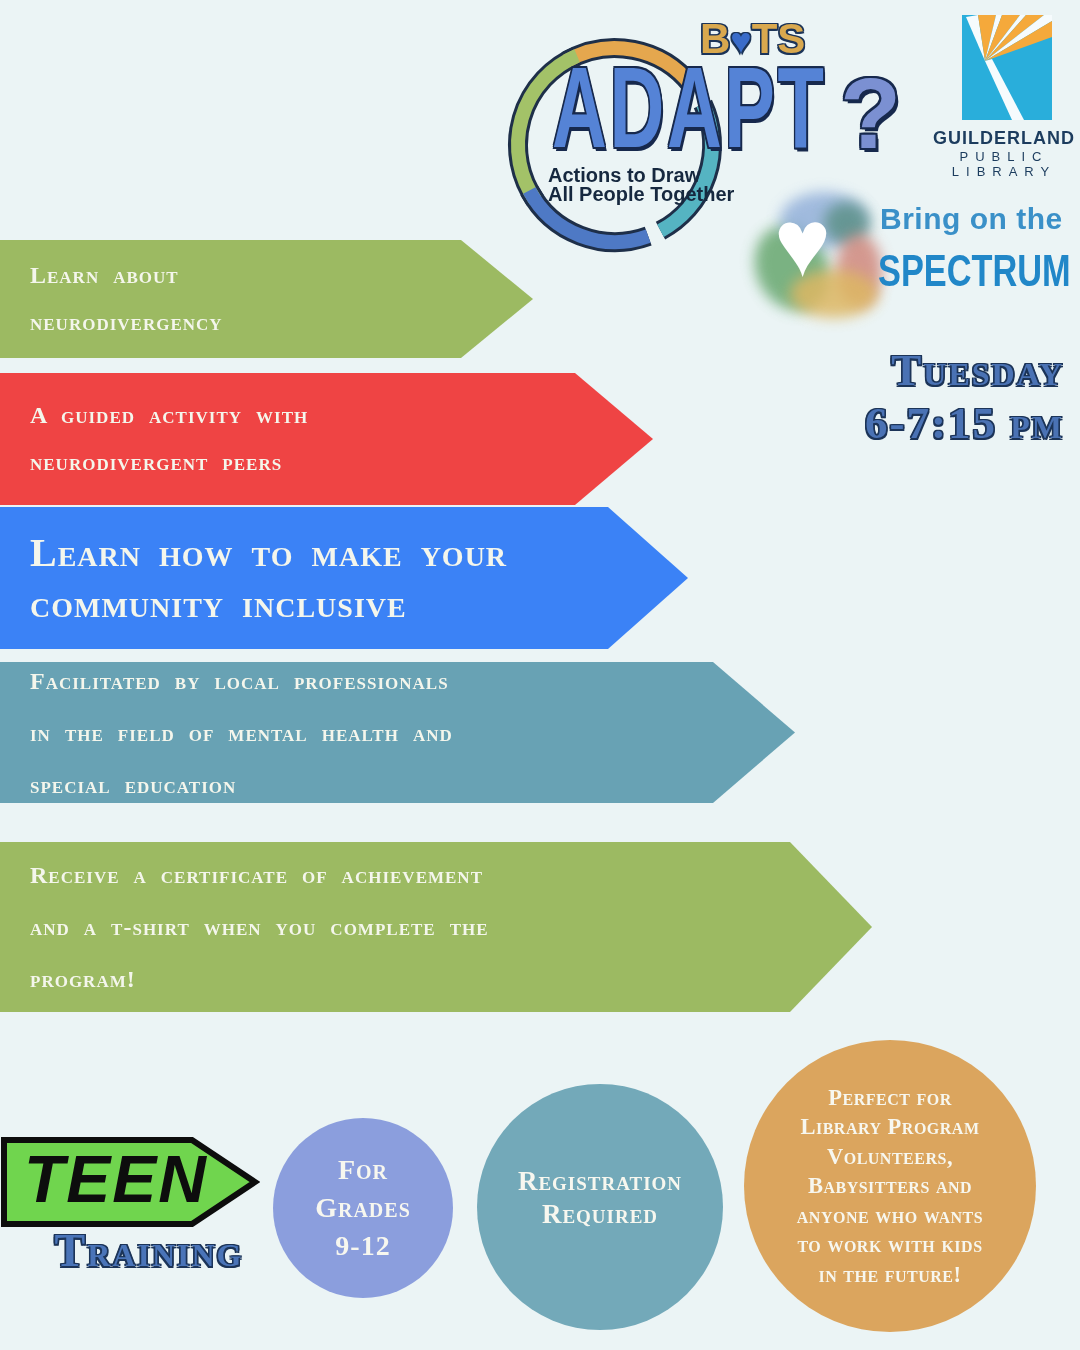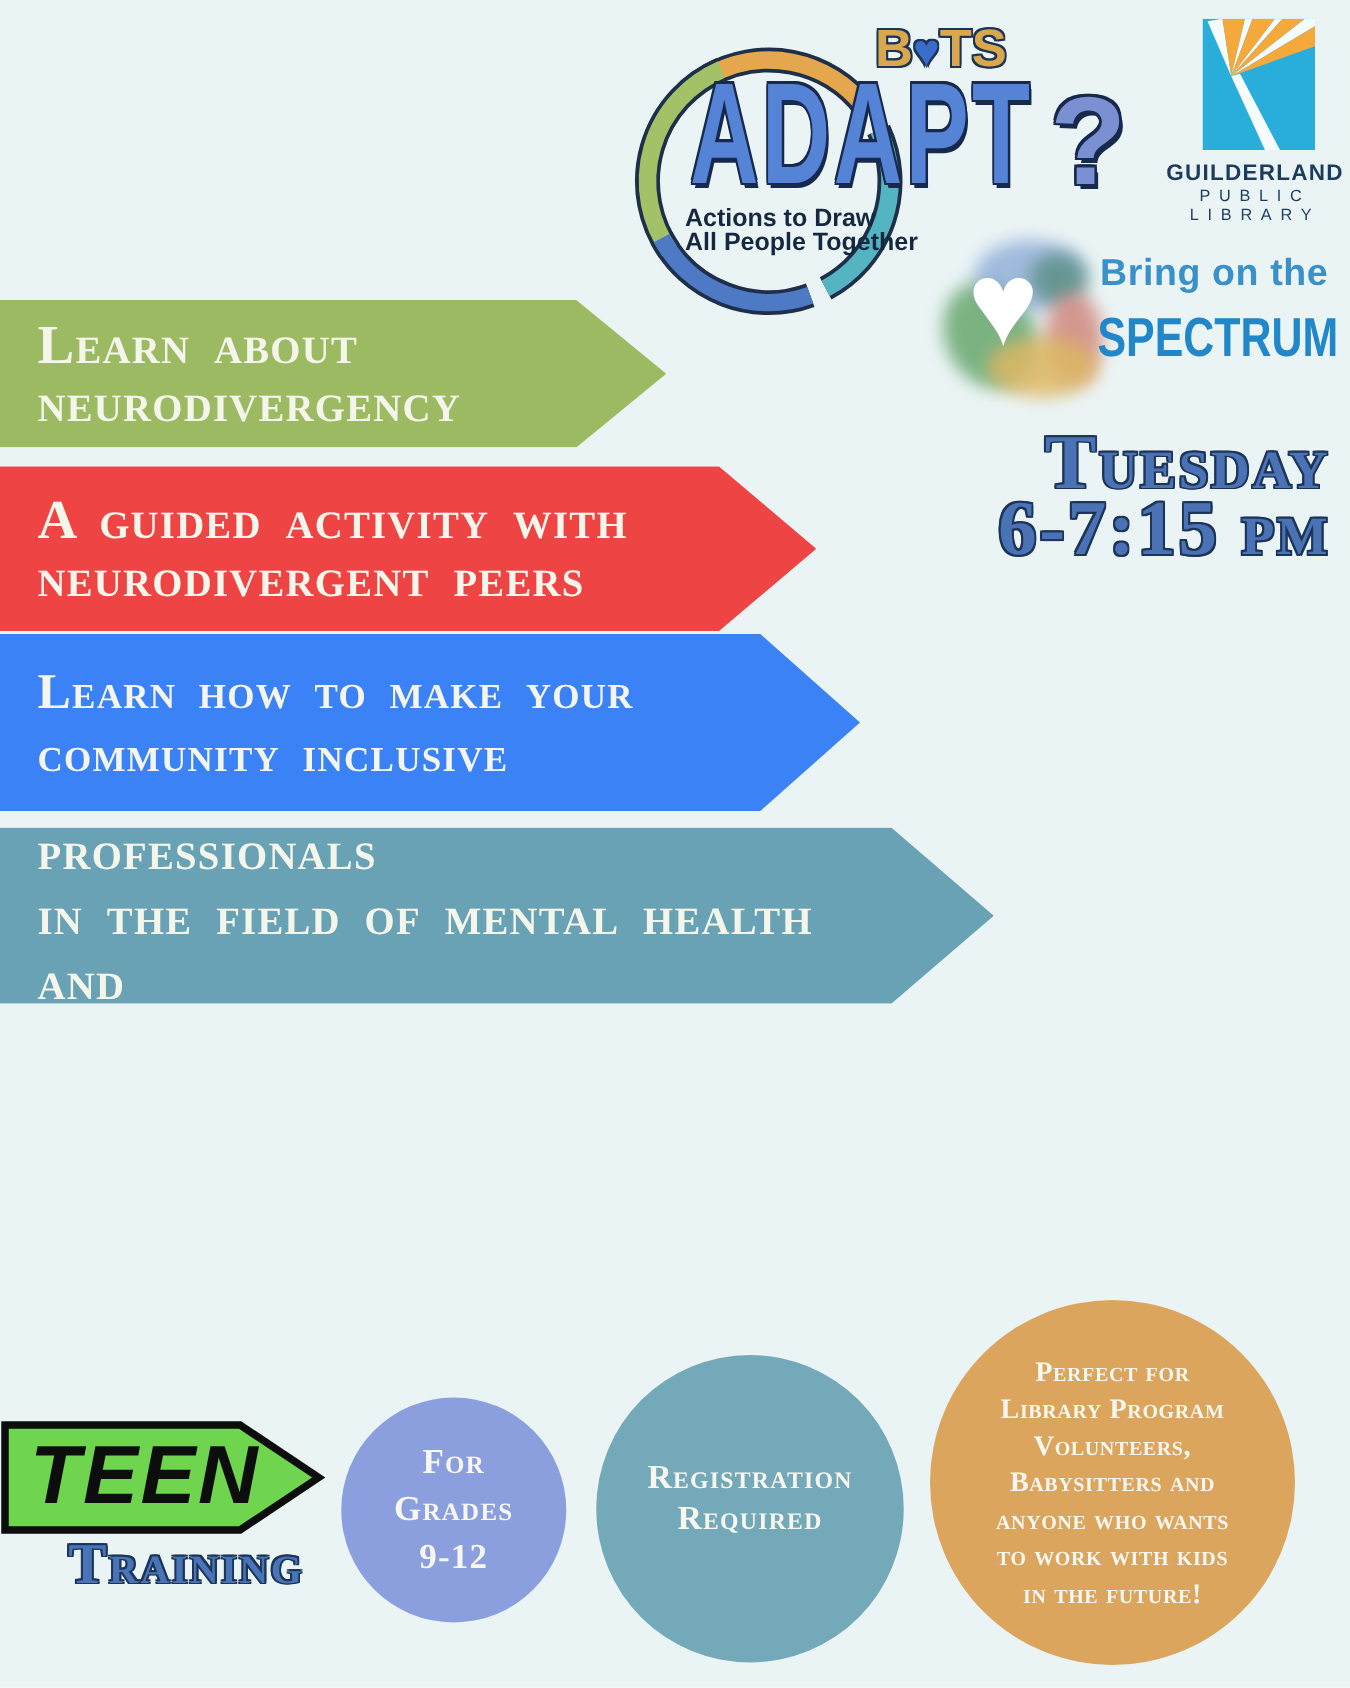--- a/index.html
+++ b/index.html
@@ -72,32 +72,32 @@
   .blob-teal  { left:62px; top:6px;  width:46px; height:42px; background:#4e8876; opacity:.7; }
   .blob-red   { left:74px; top:38px; width:46px; height:72px; background:#cf8276; opacity:.8; }
   .blob-gold  { left:28px; top:74px; width:88px; height:48px; background:#ddb763; opacity:.85; }
   .splash-heart { position:absolute; left:12px; top:0px; font-size:96px; line-height:96px; color:#ffffff; }
   .spectrum-line1 { left:880px; top:202px; font-size:30px; font-family:"Liberation Sans", sans-serif; font-weight:bold; color:#3a90c8; letter-spacing:.5px; }
   .spectrum-line2 { left:878px; top:246px; font-size:44px; font-family:"Liberation Sans", sans-serif; font-weight:bold; color:#2187c8; transform:scaleX(.78); transform-origin:left top; }
 
   
   .event-date {
     right:16px; top:344px; text-align:right;
-    font-size:62px; line-height:53px; font-weight:bold; letter-spacing:2px;
+    font-size:45px; line-height:53px; font-weight:bold; letter-spacing:2px;
     color:#4a72b4;
   }
   .event-date sup { font-size:.55em; vertical-align:super; }
 
   
   .banner {
     position:absolute; left:0; display:flex; flex-direction:column; justify-content:center;
     padding-left:30px; padding-right:95px; box-sizing:border-box;
   }
   .banner .txt {
-    font-size:44px; font-weight:bold; color:#f4f6ec;
+    font-size:24px; font-weight:bold; color:#f4f6ec;
     letter-spacing:1px; word-spacing:7px; line-height:47px;
   }
   #banner-1 { top:240px; width:533px; height:118px;
     clip-path:polygon(0 0, calc(100% - 72px) 0, 100% 50%, calc(100% - 72px) 100%, 0 100%); }
   #banner-2 { top:373px; width:653px; height:132px;
     clip-path:polygon(0 0, calc(100% - 78px) 0, 100% 50%, calc(100% - 78px) 100%, 0 100%); }
   #banner-3 { top:507px; width:688px; height:142px;
     clip-path:polygon(0 0, calc(100% - 80px) 0, 100% 50%, calc(100% - 80px) 100%, 0 100%); }
   #banner-3 .txt { font-size:40px; line-height:51px; }
   #banner-4 { top:662px; width:795px; height:141px;
@@ -195,20 +195,25 @@
   </div>
   <div id="banner-3" class="banner" style="background: #3b82f6;">
     <div class="txt sc ml">Learn how to make your
 community inclusive</div>
   </div>
   <div id="banner-4" class="banner" style="background: rgb(104, 162, 180);">
     <div class="txt sc ml">Facilitated by local professionals
 in the field of mental health and
 special education</div>
   </div>
+  <div id="banner-5" class="banner" style="background: rgb(156, 186, 98);">
+    <div class="txt sc ml">Receive a certificate of achievement
+and a t-shirt when you complete the
+program!</div>
+  </div>
 
   <svg class="abs teen-arrow-svg" width="260" height="92" viewBox="0 0 260 92">
     <polygon points="4,4 192,4 255,46 192,88 4,88" fill="#70d54e" stroke="#0d0d0d" stroke-width="6"></polygon>
   </svg>
   <div class="abs teen-label">TEEN</div>
   <div class="abs training-label sc o-navy-thin">Training</div>
 
   <div id="circle-1" class="circle" style="background: rgb(139, 158, 221);">
     <div class="sc ml">For
 Grades

